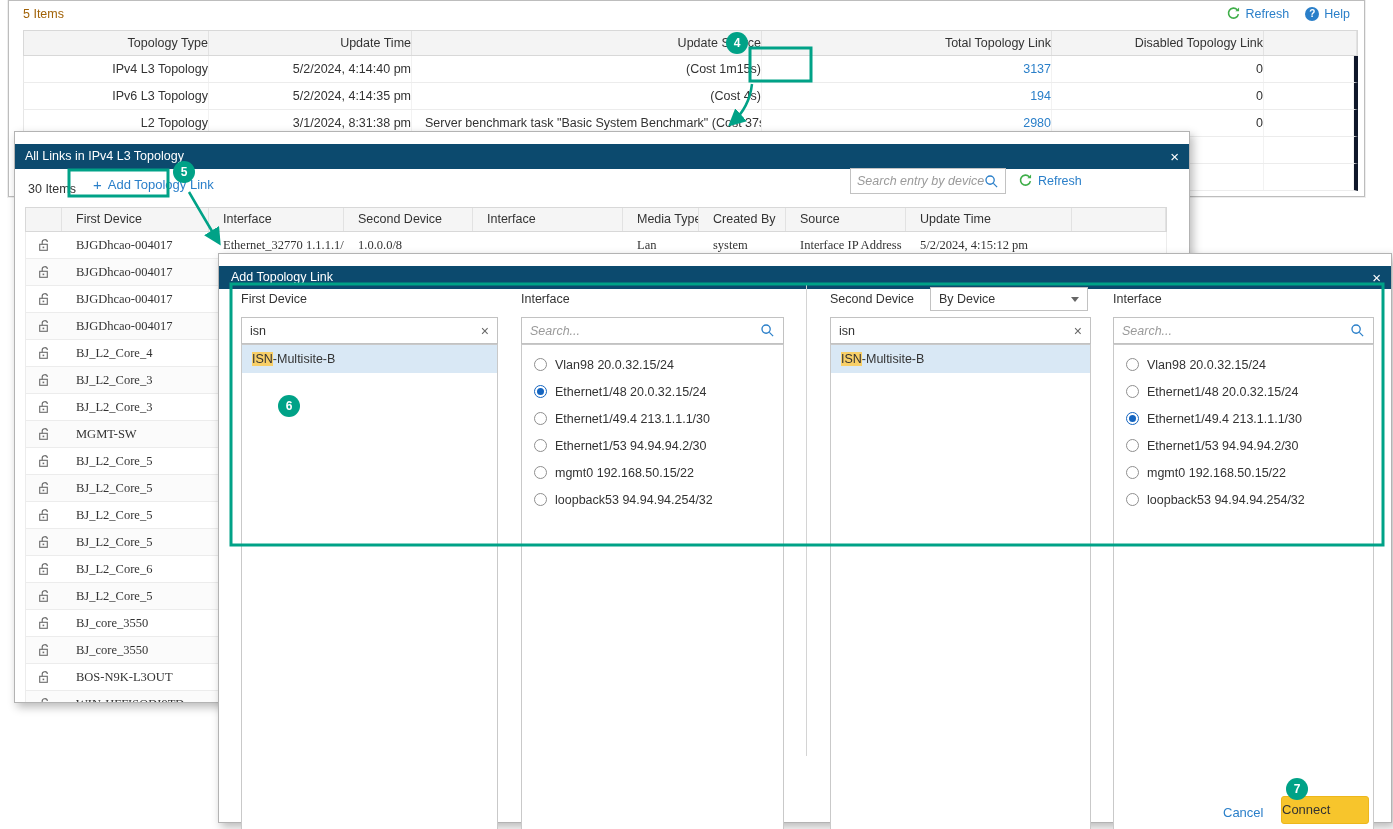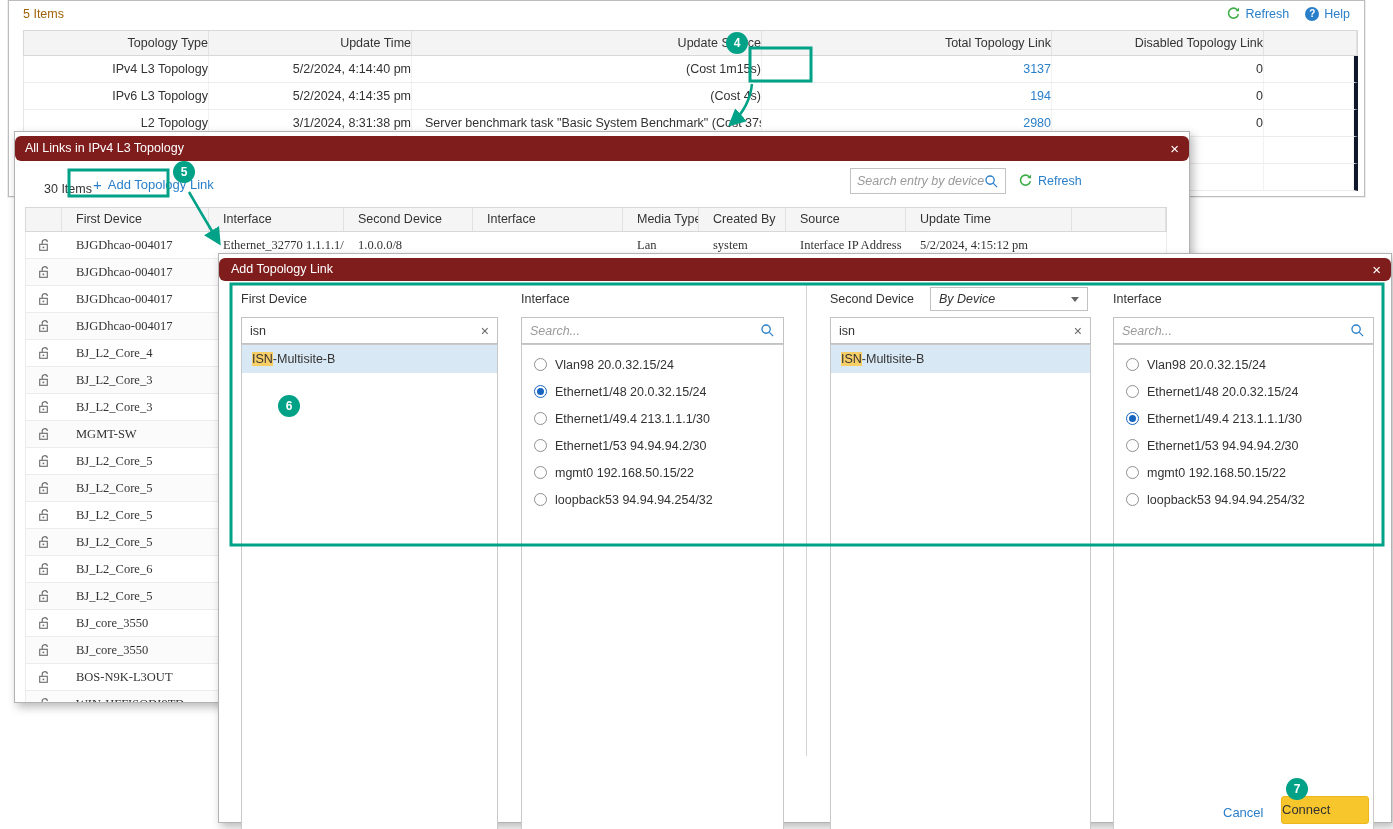--- a/index.html
+++ b/index.html
@@ -21,28 +21,28 @@
     white-space:nowrap; overflow:hidden; }
   .bg-row { height:27px; border-bottom:1px solid #ececec; border-left:1px solid #e6e6e6;
     border-right:4px solid #0f172a; background:#fff; }
   .bg-row .cell { line-height:26px; padding-left:13px; border-right:1px solid #f2f2f2;
     white-space:nowrap; overflow:hidden; }
   .cell.link { color:#2a7fc9; cursor:pointer; }
 
   
   .dialog { position:absolute; background:#fff; border:1px solid #b3b3b3;
     box-shadow:3px 4px 9px rgba(0,0,0,.28); }
-  .dlg-titlebar { position:absolute; left:0; top:4px; right:0; background:#7f1d1d; color:#fff;border-radius:6px; }
+  .dlg-titlebar { position:absolute; left:0; top:12px; right:0; background:#0c4a6e; color:#fff; }
   .dlg-close { position:absolute; top:0; color:#fff; font-size:15px; cursor:pointer; line-height:inherit; }
 
   
   #links-dialog { left:14px; top:131px; width:1176px; height:572px; }
   #links-dialog .dlg-titlebar { height:25px; line-height:25px; padding-left:10px; font-size:12.5px; }
   #links-dialog .dlg-close { right:10px; line-height:25px; }
-  .ld-items { position:absolute; left:13px; top:50px;margin-left:16px; }
+  .ld-items { position:absolute; left:13px; top:50px; }
   .ld-addlink { position:absolute; left:78px; top:44px; color:#2a7fc9; cursor:pointer;
     display:flex; gap:6px; align-items:center; font-size:13px; }
   .ld-addlink .plus { font-size:15px; }
   .ld-search { position:absolute; left:835px; top:36px; width:156px; height:26px;
     border:1px solid #c2c2c2; background:#fff; display:flex; align-items:center; padding:0 6px; }
   .ld-search .ph { flex:1; color:#9a9a9a; font-style:italic; white-space:nowrap; overflow:hidden; }
   .ld-refresh { position:absolute; left:1003px; top:41px; }
   .lnk-table-head { position:absolute; left:10px; top:75px; width:1142px; height:25px;
     background:#f5f5f5; border:1px solid #d8d8d8; }
   .grid-lnk { display:grid; grid-template-columns:36px 147px 135px 129px 150px 76px 87px 120px 166px 1fr; }
@@ -71,21 +71,21 @@
   .hl { background:#f8cf67; }
   .opt { height:27px; display:flex; align-items:center; gap:8px; padding-left:12px; cursor:pointer; }
   .opt-list { padding-top:6px; }
   .radio { width:13px; height:13px; border:1px solid #8f8f8f; border-radius:50%;
     position:relative; flex:0 0 auto; background:#fff; }
   .radio.on { border-color:#1565c0; }
   .radio.on::after { content:''; position:absolute; inset:2px; border-radius:50%; background:#1565c0; }
   .pair-divider { position:absolute; left:587px; top:30px; height:472px; width:1px; background:#d4d4d4; }
   .mode-select { position:absolute; left:711px; top:33px; width:158px; height:24px; border:1px solid #c2c2c2;
     background:#fff; display:flex; align-items:center; padding:0 8px; cursor:pointer; }
-  .mode-select .sel-val { flex:1;font-style:italic; }
+  .mode-select .sel-val { flex:1; }
   .chev { width:0; height:0; border-left:4px solid transparent; border-right:4px solid transparent;
     border-top:5px solid #666; }
   .ad-cancel { position:absolute; left:1004px; top:551px; color:#2a7fc9; cursor:pointer; font-size:13px; }
   .ad-connect { position:absolute; left:1062px; top:542px; width:88px; height:28px; background:#f7c52c;
     border:1px solid #edb71c; border-radius:3px; font-size:13px; color:#333; text-align:left;
     line-height:26px; cursor:pointer; font-family:"Liberation Sans", sans-serif; }
 
   
   .svgi { display:inline-block; vertical-align:middle; }
 

